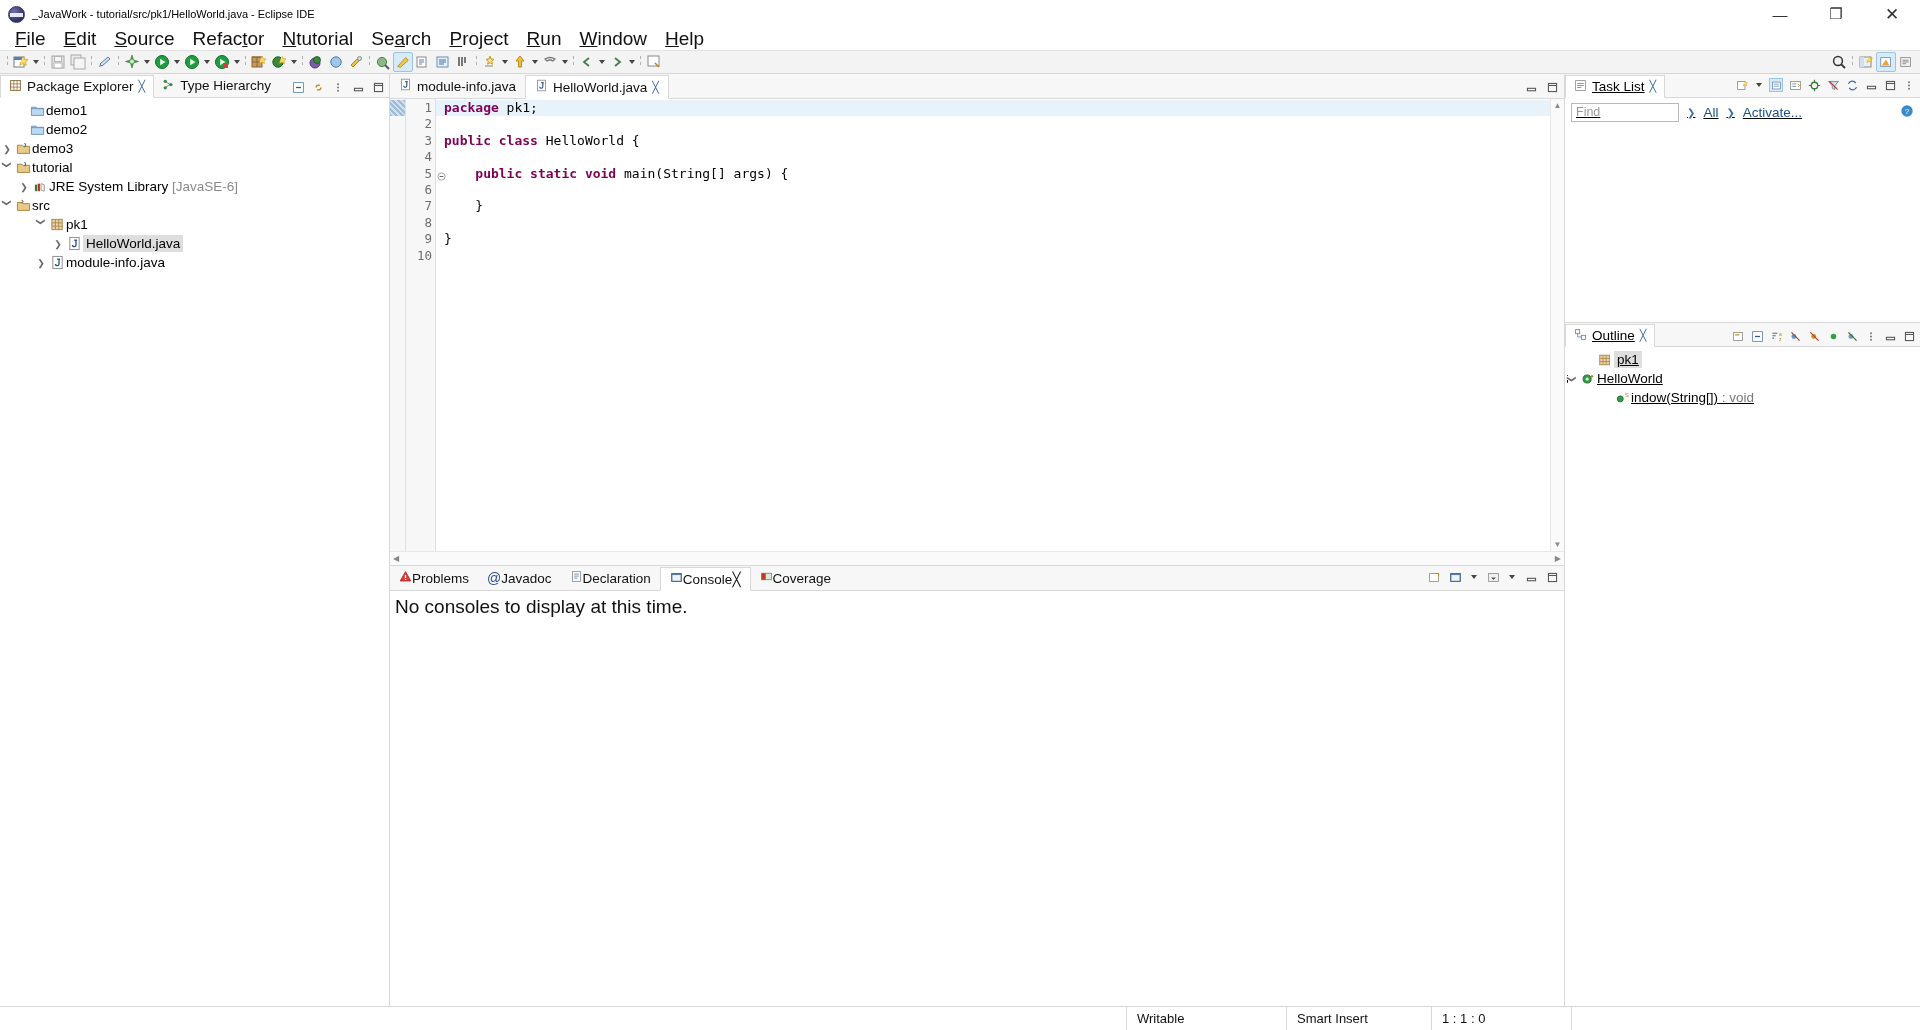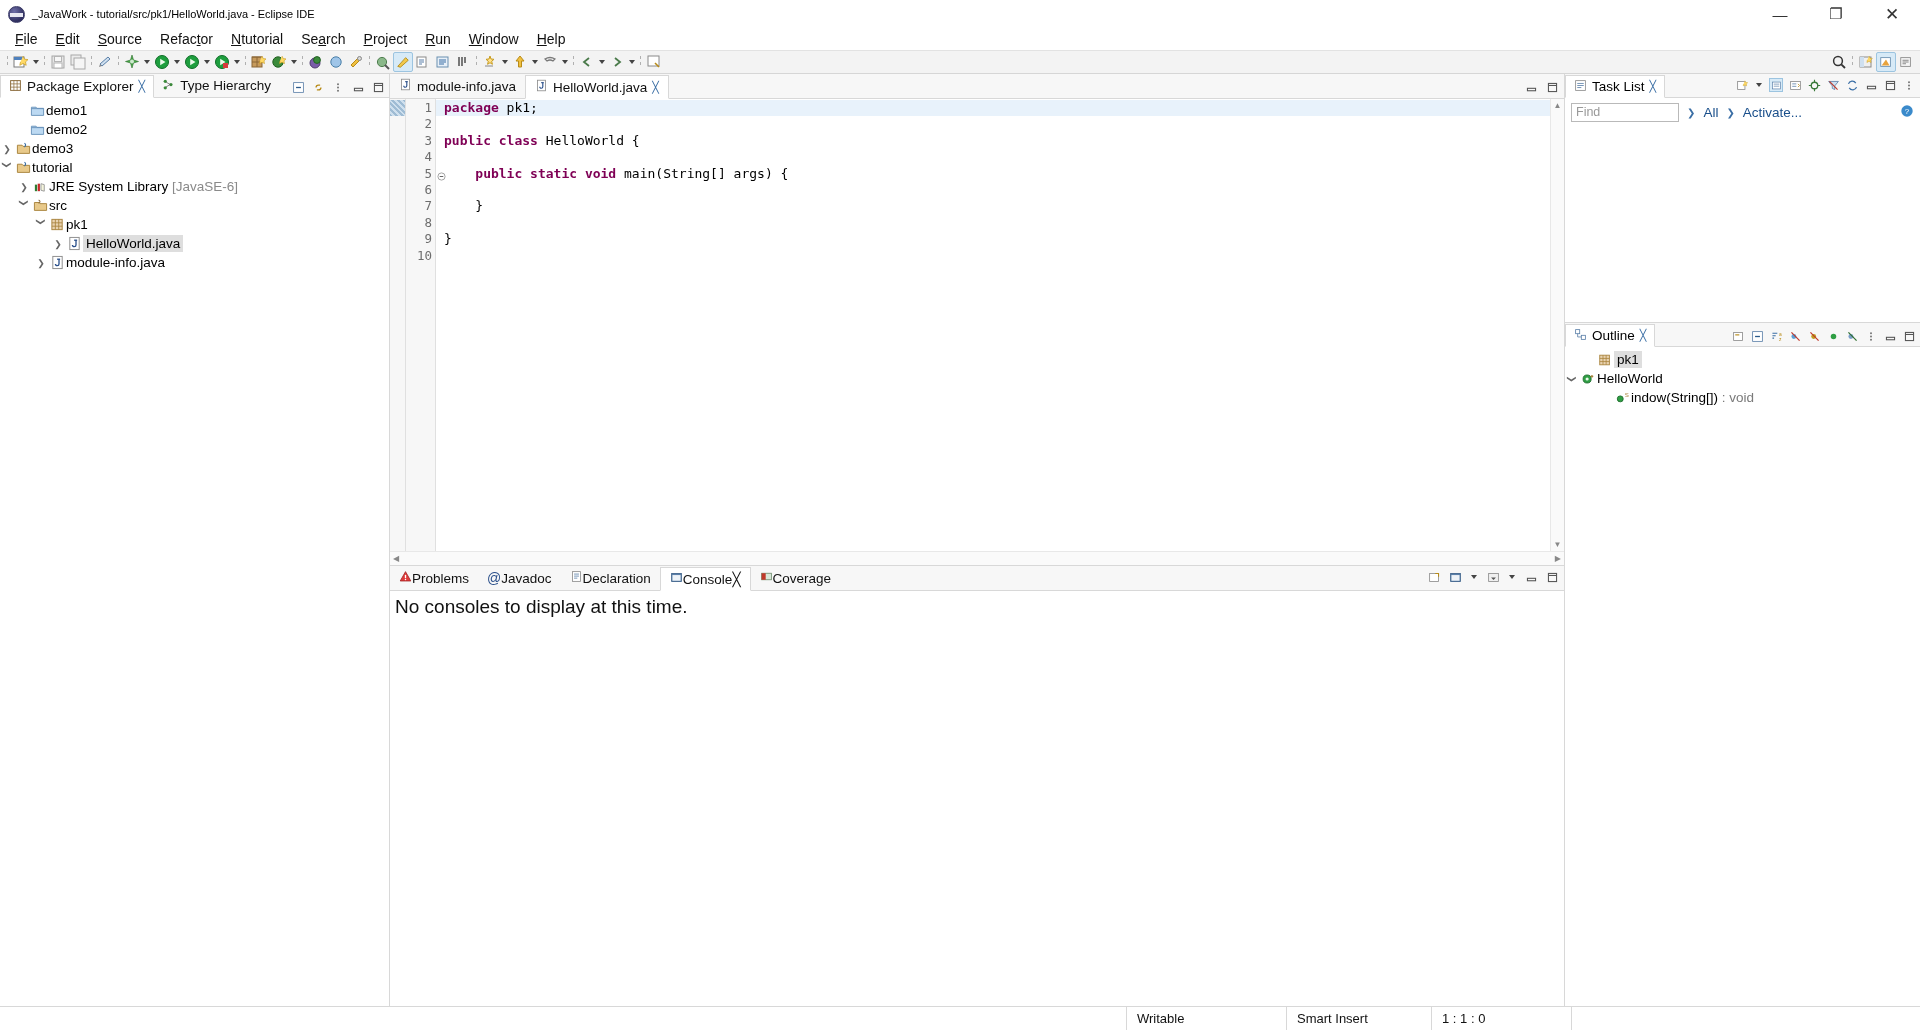--- a/index.html
+++ b/index.html
@@ -23,21 +23,21 @@
     background:#e8e8f2; }
   .title-text { font-size: 11px; color: #000; white-space: nowrap; }
   .win-controls { position: absolute; right: 0; top: 0; height: 28px; display: flex; }
   .win-btn { width: 56px; height: 28px; display: flex; align-items: center; justify-content: center;
     font-size: 15px; color: #333; }
   .win-btn.close-btn { font-size: 17px; }
 
   
   .menubar { height: 22px; flex: 0 0 22px; display: flex; align-items: center;
     padding-left: 6px; background: #ffffff; }
-  .menu-item { font-size: 14px; color: #111; padding: 2px 9px; white-space: nowrap; }
+  .menu-item { font-size: 19px; color: #111; padding: 2px 9px; white-space: nowrap; }
   .menu-item u { text-decoration: underline; }
 
   
   .toolbar { height: 24px; flex: 0 0 24px; background: #f3f3f3;
     border-top: 1px solid #e2e2e2; border-bottom: 1px solid #d6d6d6;
     display: flex; align-items: center; padding: 0 4px; position: relative; }
   .dots { width: 3px; height: 16px; margin: 0 2px; position: relative; }
   .dots::before { content:""; position:absolute; left:1px; top:2px; width:1px; height:3px; background:#b0b0b0; }
   .dots::after { content:""; position:absolute; left:1px; top:8px; width:1px; height:3px; background:#b0b0b0; }
   .tbi { width: 20px; height: 20px; display: flex; align-items: center; justify-content: center; }
@@ -109,21 +109,21 @@
   .btabs { height: 25px; flex: 0 0 25px; background: #f7f7f7; display: flex; align-items: flex-end;
     position: relative; border-bottom: 1px solid #d8d8d8; }
   .btab { height: 24px; display: flex; align-items: center; padding: 0 9px;
     font-size: 13.5px; color: #111; white-space: nowrap; }
   .btab.active { background: #ffffff; border: 1px solid #d8d8d8; border-bottom: 1px solid #ffffff;
     position: relative; top: 1px; }
   .btabs-actions { position: absolute; right: 5px; bottom: 4px; display: flex; align-items: center; gap: 7px; }
   .console-body { flex: 1 1 auto; background: #fff; padding: 5px 5px 0 5px; font-size: 19px; color: #111; }
 
   
-  .right-col { width: 355px; flex: 0 0 355px; display: flex; flex-direction: column; background:#c4b5fd; }
+  .right-col { width: 355px; flex: 0 0 355px; display: flex; flex-direction: column; background:#c4b5fd;text-decoration:underline; }
   .tasklist { flex: 0 0 249px; display: flex; flex-direction: column; border-bottom: 1px solid #d8d8d8; }
   .panel-head { height: 24px; flex: 0 0 24px; background: #f7f7f7; display: flex; align-items: flex-end;
     position: relative; border-bottom: 1px solid #d8d8d8; }
   .panel-tab { height: 23px; display: flex; align-items: center; gap: 5px; padding: 0 8px;
     font-size: 13.5px; background: #ffffff; border: 1px solid #d8d8d8; border-bottom: 1px solid #fff;
     position: relative; top: 1px; white-space: nowrap; }
   .panel-tab .close-x { font-size: 11px; color: #3a6ea5; }
   .panel-actions { position: absolute; right: 4px; bottom: 3px; display: flex; align-items: center; gap: 5px; }
   .find-row { height: 25px; display: flex; align-items: center; gap: 8px; padding: 3px 6px 0 6px;
     font-size: 13.5px; background: #fff; }
@@ -476,21 +476,21 @@
         <span class="ticon">
           <svg width="15" height="15" viewBox="0 0 16 16">
               <rect x="2" y="6" width="2.4" height="7" fill="#2e7d32"></rect>
               <rect x="5" y="5" width="2.4" height="8" fill="#c62828"></rect>
               <path d="M8.5 5 l3.5 1 v7 l-3.5-1z" fill="#f5f5dc" stroke="#999"></path>
             </svg>
         </span>
         <span class="tlabel"><span>JRE System Library</span> <span class="dim">[JavaSE-6]</span></span>
       </div>
 
-      <div class="trow" style="padding-left:17px">
+      <div class="trow" style="">
         <span class="arrow" style="display: inline-block; transform: rotate(90deg);">❯</span>
         <span class="ticon">
           <svg width="15" height="15" viewBox="0 0 16 16">
               <path d="M1.5 4.8 h5 l1 1.2 h7 v7.2 h-13 z" fill="#e8c98a" stroke="#a9833c"></path>
               <path d="M6 2.2 q3 1.6 0 3.6" stroke="#8a6a3a" stroke-width="1.1" fill="none"></path>
             </svg>
         </span>
         <span class="tlabel">src</span>
       </div>
 

